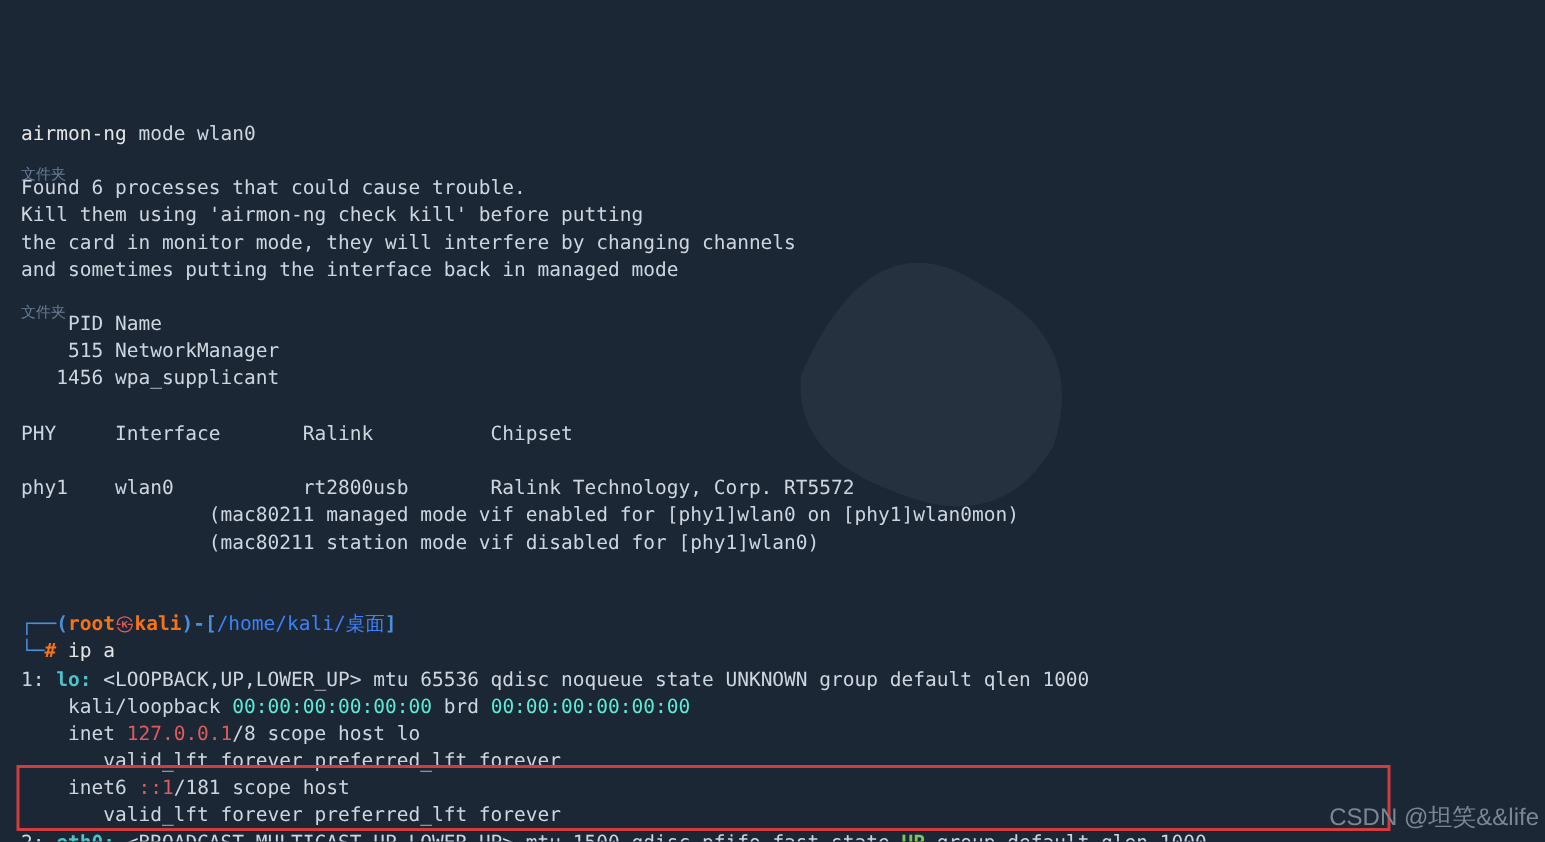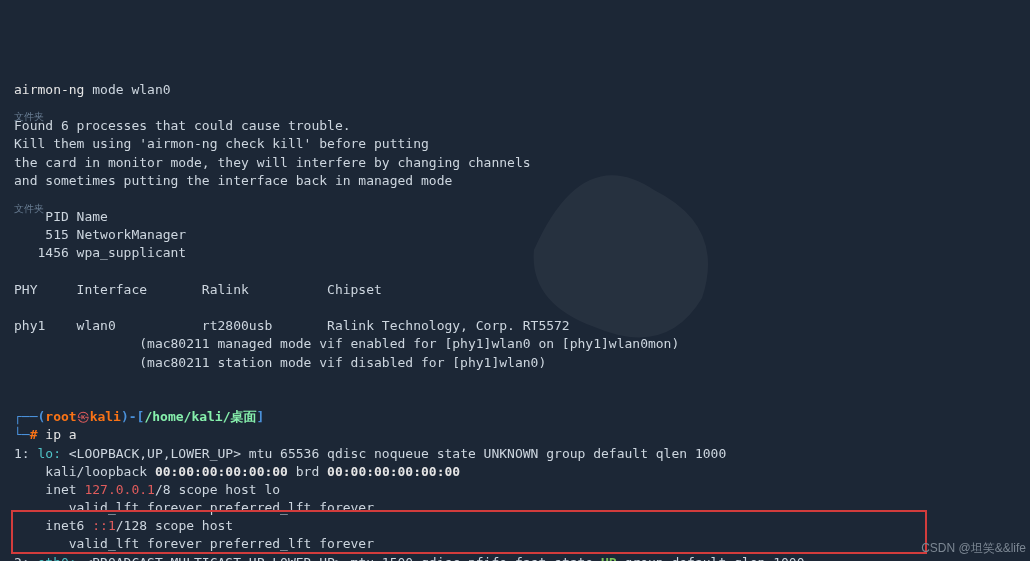--- a/index.html
+++ b/index.html
@@ -1,27 +1,27 @@
 <!DOCTYPE html>
 <html><head>
 <meta charset="utf-8">
 <style>
   html,body{margin:0;padding:0;background:#1c2736;color:#cdd6df;font-family:"DejaVu Sans Mono","Courier New",monospace;font-size:13px;line-height:1.4;width:1030px;height:561px;overflow:hidden}
   .term{padding:8px 14px;white-space:pre;position:relative}
   .cyan{color:#e5e5e5}
-  .yel{color:#e5e5e5;font-weight:bold}
+  .yel{color:#5eead4;font-weight:normal}
   .grn{color:#7cc65b;font-weight:bold}
   .blue{color:#4a90d9;font-weight:bold}
   .red{color:#f97316;font-weight:bold}
   .redp{color:#e05c5c}
-  .wht{color:#86efac;font-weight:bold}
-  .cyanb{color:#4fc3c7;font-weight:normal}
+  .wht{color:#3b82f6;font-weight:normal}
+  .cyanb{color:#4fc3c7;font-weight:bold}
   .box{position:absolute;border:2px solid #d23c3c;pointer-events:none}
   .dragon{position:absolute;top:130px;left:500px;width:260px;height:240px;opacity:0.045;pointer-events:none}
-  .wm{position:absolute;bottom:4px;right:4px;color:#7c8793;font-size:12px;font-family:Arial,sans-serif}
+  .wm{position:absolute;bottom:4px;right:4px;color:#7c8793;font-size:16px;font-family:Arial,sans-serif}
   .desk{position:absolute;left:14px;color:#8fa8c2;font-size:10px;opacity:0.65}
 </style>
 </head>
 <body>
 
 <div class="term">
 <svg class="dragon" viewBox="0 0 100 100">
       <path d="M10 50 Q30 5 60 25 Q90 40 80 70 Q65 95 35 82 Q8 72 10 50 Z M40 45 Q55 35 62 50 Q58 62 42 58 Z" fill="#fff"></path>
     </svg>
 <span class="desk" style="top:110px">文件夹</span>
@@ -43,21 +43,21 @@
 <span>                (mac80211 managed mode vif enabled for [phy1]wlan0 on [phy1]wlan0mon)</span>
 <span>                (mac80211 station mode vif disabled for [phy1]wlan0)</span>
 
 
 <span><span class="blue">┌──(</span><span class="red">root</span><span class="redp">㉿</span><span class="red">kali</span><span class="blue">)-[</span><span class="wht">/home/kali/桌面</span><span class="blue">]</span></span>
 <span><span class="blue">└─</span><span class="red"># </span><span class="cyan">ip a</span></span>
 <span><span>1: </span><span class="cyanb">lo:</span><span> &lt;LOOPBACK,UP,LOWER_UP&gt; mtu 65536 qdisc noqueue state UNKNOWN group default qlen 1000</span></span>
 <span><span>    kali/loopback </span><span class="yel">00:00:00:00:00:00</span><span> brd </span><span class="yel">00:00:00:00:00:00</span></span>
 <span><span>    inet </span><span class="redp">127.0.0.1</span><span>/8 scope host lo</span></span>
 <span>       valid_lft forever preferred_lft forever</span>
-<span><span>    inet6 </span><span class="redp">::1</span><span>/128 scope host</span></span>
+<span><span>    inet6 </span><span class="redp">::1</span><span>/181 scope host</span></span>
 <span>       valid_lft forever preferred_lft forever</span>
 <span><span>2: </span><span class="cyanb">eth0:</span><span> &lt;BROADCAST,MULTICAST,UP,LOWER_UP&gt; mtu 1500 qdisc pfifo_fast state </span><span class="grn">UP</span><span> group default qlen 1000</span></span>
 
 
 
 
 
 
 
 <div class="box" style="left:11px;top:510px;width:912px;height:40px"></div>

